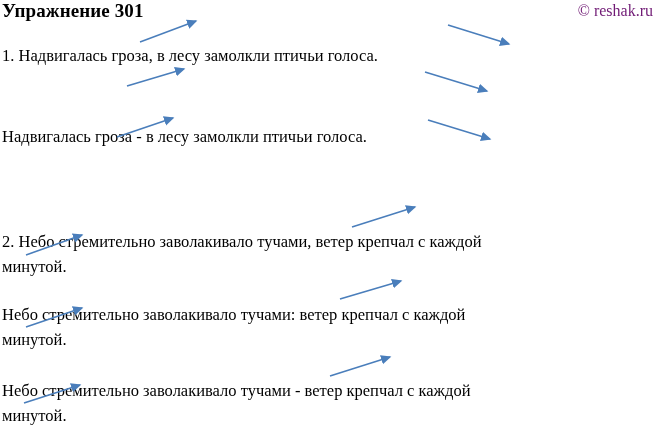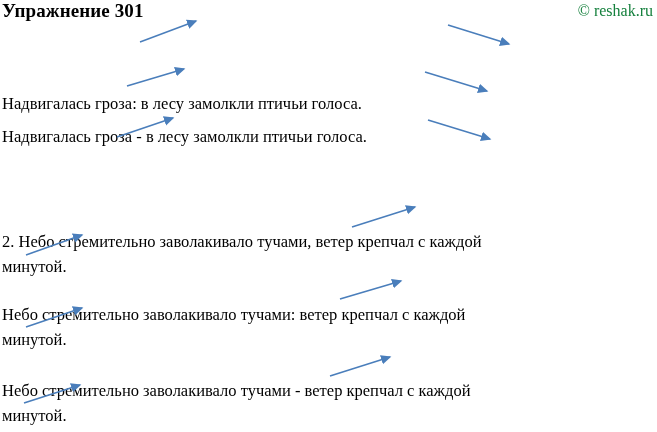--- a/index.html
+++ b/index.html
@@ -34,21 +34,21 @@
     font-size: 19px;
     font-weight: bold;
     letter-spacing: 0.1px;
     white-space: nowrap;
   }
   .watermark {
     position: absolute;
     right: 4px;
     top: 2px;
     font-size: 16px;
-    color: #15803d;
+    color: #701a75;
     white-space: nowrap;
   }
   .line {
     position: absolute;
     font-size: 16.5px;
     line-height: 20px;
     color: #000000;
   }
   .line.block {
     width: 648px;
@@ -70,21 +70,21 @@
 </head>
 <body>
 
 <div class="page">
 
   <div class="header-row">
     <div class="title">Упражнение 301</div>
     <div class="watermark">© reshak.ru</div>
   </div>
 
-  <div class="line" style="left:2px; top:94px;">Надвигалась гроза: в лесу замолкли птичьи голоса.</div>
+  <div class="line" style="left:2px; top:46px;">1. Надвигалась гроза, в лесу замолкли птичьи голоса.</div>
   <div class="line" style="left:2px; top:127px;">Надвигалась гроза - в лесу замолкли птичьи голоса.</div>
 
   <div class="line block just" style="top:232px;">2. Небо стремительно заволакивало тучами, ветер крепчал с каждой</div>
   <div class="line" style="left:2px; top:257px;">минутой.</div>
 
   <div class="line block just" style="top:305px;">Небо стремительно заволакивало тучами: ветер крепчал с каждой</div>
   <div class="line" style="left:2px; top:330px;">минутой.</div>
 
   <div class="line block just" style="top:381px;">Небо стремительно заволакивало тучами - ветер крепчал с каждой</div>
   <div class="line" style="left:2px; top:406px;">минутой.</div>

